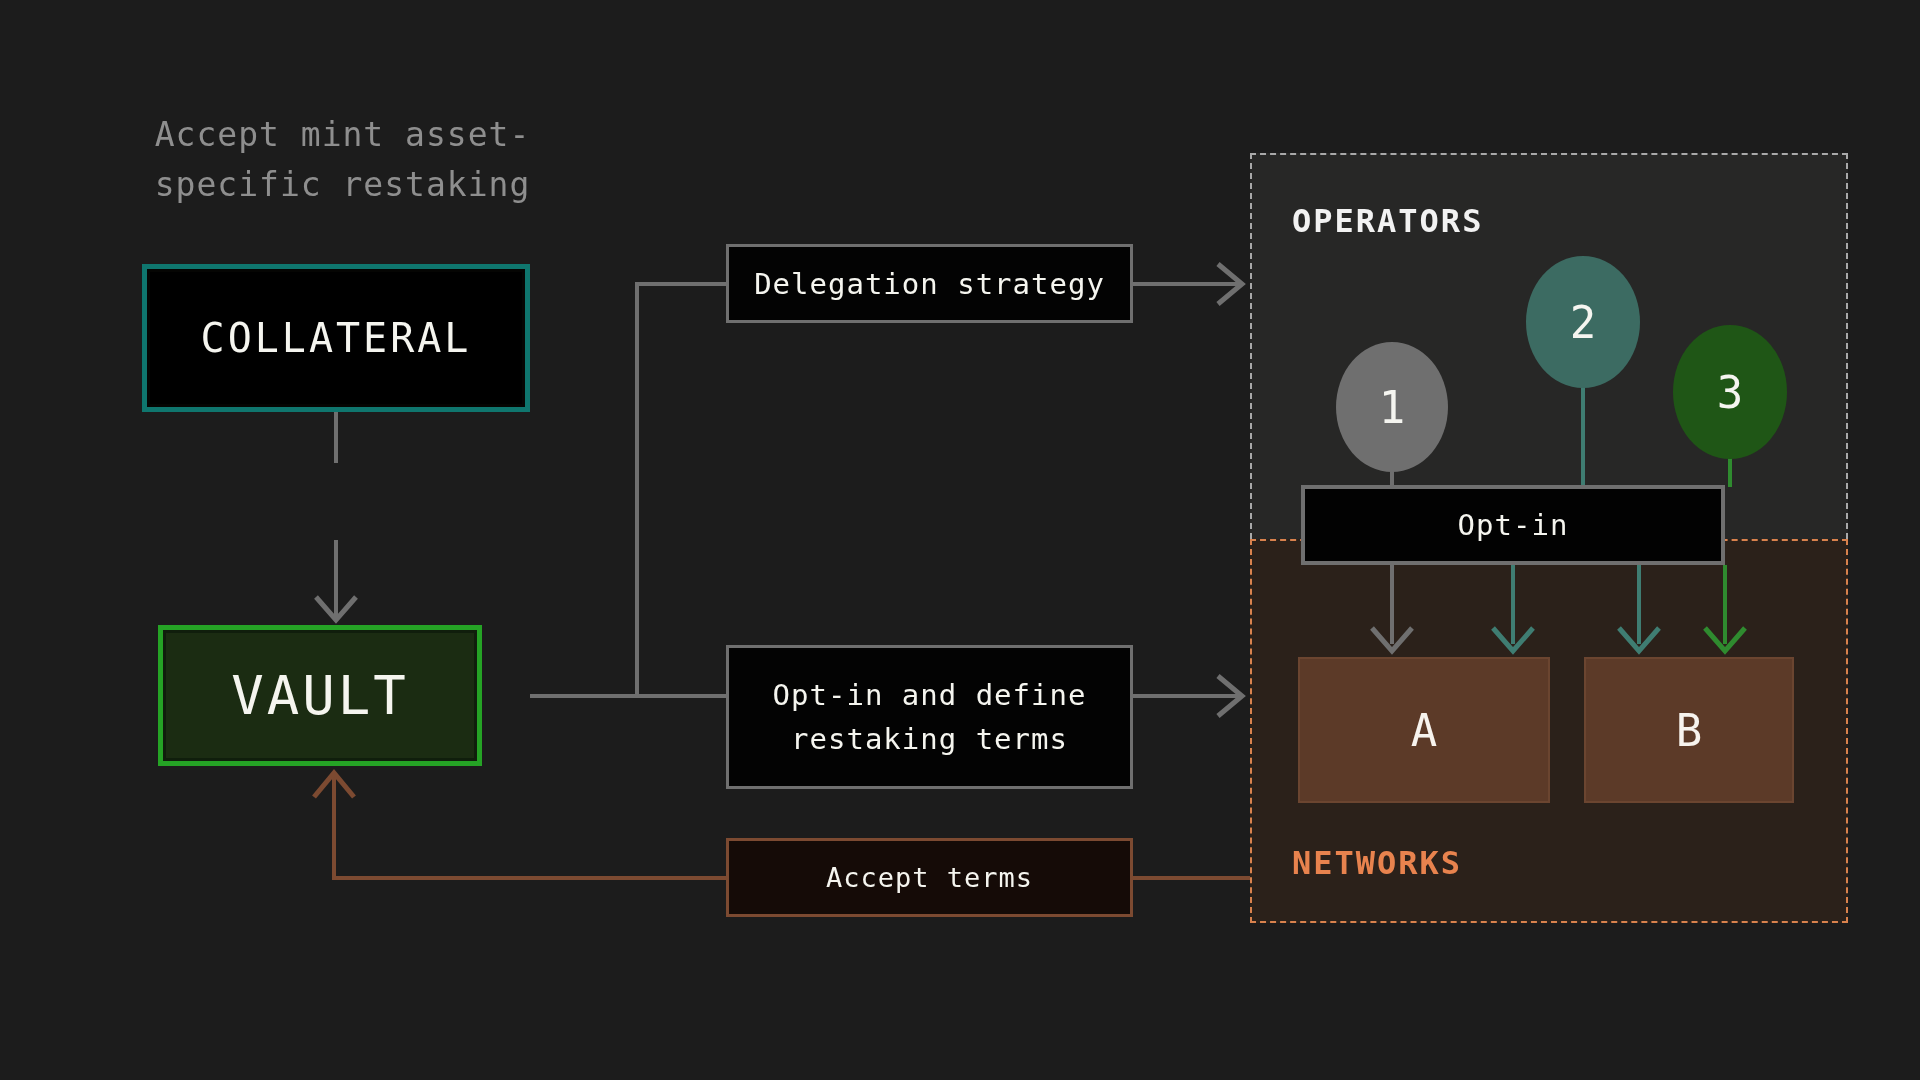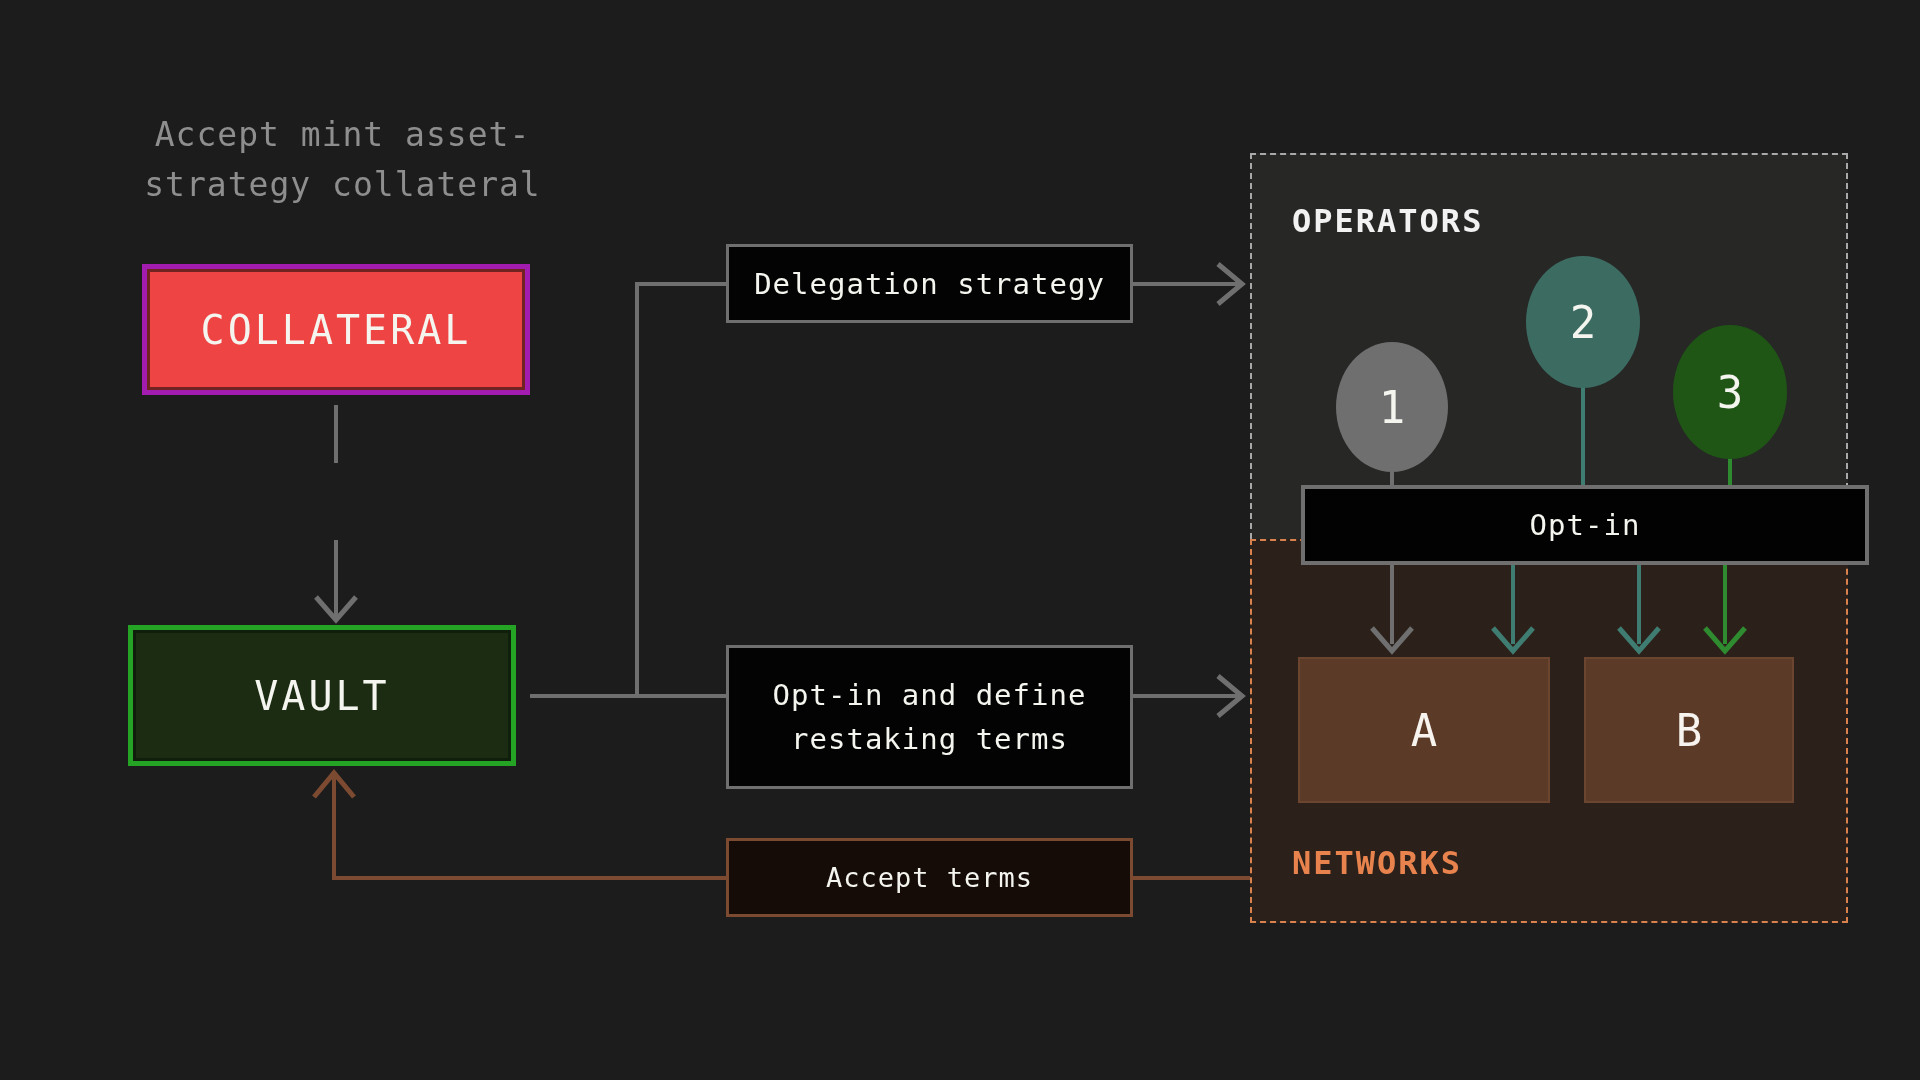--- a/index.html
+++ b/index.html
@@ -28,45 +28,45 @@
   #networks-label{left:1292px;top:844px;color:#e8834e;}
   
   #wires{position:absolute;left:0;top:0;z-index:2;}
   
   .node{
     position:absolute;z-index:3;box-sizing:border-box;
     display:flex;flex-direction:column;align-items:center;justify-content:center;
     color:#f5f5ef;text-align:center;
   }
   #collateral-box{
-    left:142px;top:264px;width:388px;height:131px;
-    background:#ef4444;border:5px solid #a21caf;
+    left:142px;top:264px;width:388px;height:148px;
+    background:#000000;border:5px solid #0f766e;
     box-shadow:inset 0 0 0 3px rgba(10,10,5,.55);
     font-size:40px;letter-spacing:3px;
   }
   #vault-box{
-    left:128px;top:625px;width:388px;height:141px;
+    left:158px;top:625px;width:324px;height:141px;
     background:#1b2c12;border:5px solid #25a325;
     box-shadow:inset 0 0 0 3px rgba(5,15,5,.5);
-    font-size:40px;letter-spacing:3px;
+    font-size:54px;letter-spacing:3px;
   }
   .label-box{
     background:#030303;border:3px solid #6f6f6f;
     font-size:29px;letter-spacing:1px;line-height:44px;
   }
   #deposit-box{left:142px;top:463px;width:388px;height:77px;}
   #delegation-box{left:726px;top:244px;width:407px;height:79px;}
   #restaking-box{left:726px;top:645px;width:407px;height:144px;}
   #accept-box{
     left:726px;top:838px;width:407px;height:79px;
     background:#150b07;border:3px solid #7c4a31;
     font-size:27px;letter-spacing:1px;
   }
   #optin-box{
-    left:1301px;top:485px;width:568px;height:80px;
+    left:1301px;top:485px;width:424px;height:80px;
     background:#020202;border:4px solid #6f6f6f;
     font-size:29px;letter-spacing:1px;
   }
   
   #users-note{
     left:140px;top:110px;width:405px;z-index:3;position:absolute;
     color:#8e8e8e;font-size:33px;line-height:50px;text-align:center;
     letter-spacing:1px;white-space:nowrap;
   }
   
@@ -124,21 +124,21 @@
     <line x1="1513" y1="565" x2="1513" y2="644" stroke="#3f7d72" stroke-width="4"></line>
     <polyline points="1493,628 1513,651 1533,628" fill="none" stroke="#3f7d72" stroke-width="5"></polyline>
     <line x1="1639" y1="565" x2="1639" y2="644" stroke="#3f7d72" stroke-width="4"></line>
     <polyline points="1619,628 1639,651 1659,628" fill="none" stroke="#3f7d72" stroke-width="5"></polyline>
     <line x1="1725" y1="565" x2="1725" y2="644" stroke="#2f8b2f" stroke-width="4"></line>
     <polyline points="1705,628 1725,651 1745,628" fill="none" stroke="#2f8b2f" stroke-width="5"></polyline>
   </svg>
 
   <div id="users-note">
     <div>Accept mint asset-</div>
-    <div>strategy collateral</div>
+    <div>specific restaking</div>
   </div>
 
   <div class="node" id="collateral-box">
     <span>COLLATERAL</span>
   </div>
   <div class="node" id="vault-box">
     <span>VAULT</span>
   </div>
 
   <div class="node label-box" id="delegation-box">

